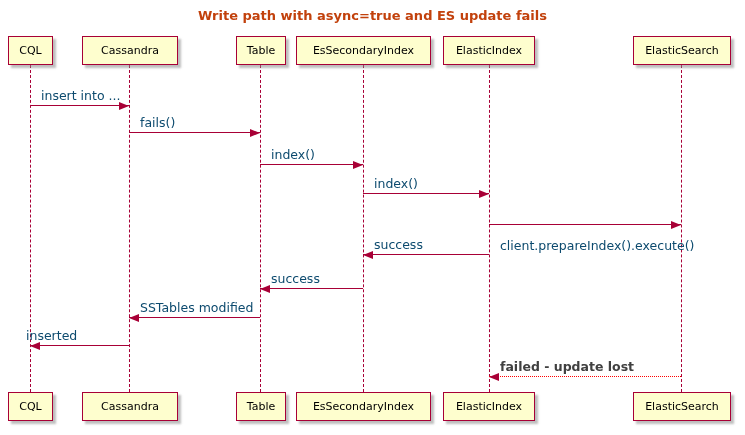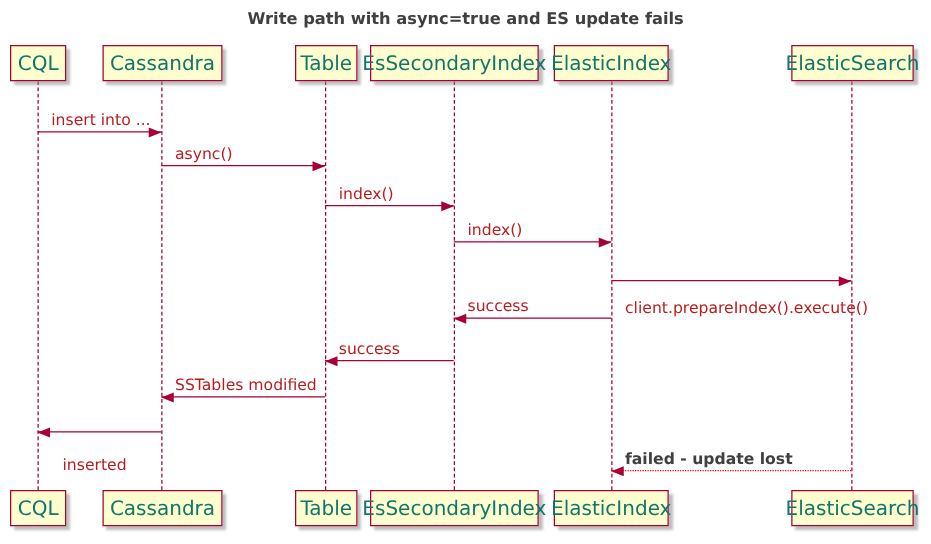--- a/index.html
+++ b/index.html
@@ -16,31 +16,31 @@
     overflow: hidden;
   }
   .title {
     position: absolute;
     top: 8px;
     left: 0;
     width: 745px;
     text-align: center;
     font-size: 13px;
     font-weight: bold;
-    color: #404040;
+    color: #c2410c;
     white-space: nowrap;
   }
   
   .participant {
     position: absolute;
     box-sizing: border-box;
     background: #FEFECE;
     border: 1.5px solid #A80036;
-    color: #0f766e;
-    font-size: 16px;
+    color: #000000;
+    font-size: 11px;
     line-height: 1;
     display: flex;
     align-items: center;
     justify-content: center;
     white-space: nowrap;
     box-shadow: 3px 3px 2px rgba(136,136,136,0.55);
     height: 29px;
   }
   
   .lifeline {
@@ -66,21 +66,21 @@
   }
   .arrow-head.right {
     border-left: 10px solid #A80036;
   }
   .arrow-head.left {
     border-right: 10px solid #A80036;
   }
   .msg-label {
     position: absolute;
     font-size: 12.5px;
-    color: #b91c1c;
+    color: #0c4a6e;
     white-space: nowrap;
     line-height: 1;
   }
   .msg-label.fail {
     color: #404040;
     font-weight: bold;
   }
 </style>
 </head>
 <body>
@@ -94,42 +94,42 @@
       <div class="lifeline" style="left: 363px; top: 65px; height: 327px;"></div>
       <div class="lifeline" style="left: 489px; top: 65px; height: 327px;"></div>
       <div class="lifeline" style="left: 681px; top: 65px; height: 327px;"></div>
     </div>
   <div id="messages">
       <div class="msg-line" style="left: 30px; top: 105px; width: 99px;"></div>
       <div class="arrow-head right" style="top: 101.5px; left: 119px;"></div>
       <div class="msg-label" style="left: 41px; top: 90px;">insert into ...</div>
       <div class="msg-line" style="left: 129px; top: 132px; width: 131px;"></div>
       <div class="arrow-head right" style="top: 128.5px; left: 250px;"></div>
-      <div class="msg-label" style="left: 140px; top: 117px;">async()</div>
+      <div class="msg-label" style="left: 140px; top: 117px;">fails()</div>
       <div class="msg-line" style="left: 260px; top: 164px; width: 103px;"></div>
       <div class="arrow-head right" style="top: 160.5px; left: 353px;"></div>
       <div class="msg-label" style="left: 271px; top: 149px;">index()</div>
       <div class="msg-line" style="left: 363px; top: 193px; width: 126px;"></div>
       <div class="arrow-head right" style="top: 189.5px; left: 479px;"></div>
       <div class="msg-label" style="left: 374px; top: 178px;">index()</div>
       <div class="msg-line" style="left: 489px; top: 224px; width: 192px;"></div>
       <div class="arrow-head right" style="top: 220.5px; left: 671px;"></div>
       <div class="msg-label" style="left: 500px; top: 209px; margin-top: 31px;">client.prepareIndex().execute()</div>
       <div class="msg-line" style="left: 363px; top: 254px; width: 126px;"></div>
       <div class="arrow-head left" style="top: 250.5px; left: 363px;"></div>
       <div class="msg-label" style="left: 374px; top: 239px;">success</div>
       <div class="msg-line" style="left: 260px; top: 288px; width: 103px;"></div>
       <div class="arrow-head left" style="top: 284.5px; left: 260px;"></div>
       <div class="msg-label" style="left: 271px; top: 273px;">success</div>
       <div class="msg-line" style="left: 129px; top: 317px; width: 131px;"></div>
       <div class="arrow-head left" style="top: 313.5px; left: 129px;"></div>
       <div class="msg-label" style="left: 140px; top: 302px; text-align: right;">SSTables modified</div>
       <div class="msg-line" style="left: 30px; top: 345px; width: 99px;"></div>
       <div class="arrow-head left" style="top: 341.5px; left: 30px;"></div>
-      <div class="msg-label" style="left: 50px; top: 330px; margin-top: 36px;">inserted</div>
+      <div class="msg-label" style="left: 26px; top: 330px;">inserted</div>
       <div class="msg-line dotted" style="left: 489px; top: 376px; width: 192px;"></div>
       <div class="arrow-head left" style="top: 372.5px; left: 489px;"></div>
       <div class="msg-label fail" style="left: 500px; top: 361px;">failed - update lost</div>
     </div>
   <div id="participants-top">
       <div class="participant" style="left: 8px; top: 36px; width: 45px;">
         <span>CQL</span>
       </div>
       <div class="participant" style="left: 82px; top: 36px; width: 96px;">
         <span>Cassandra</span>

